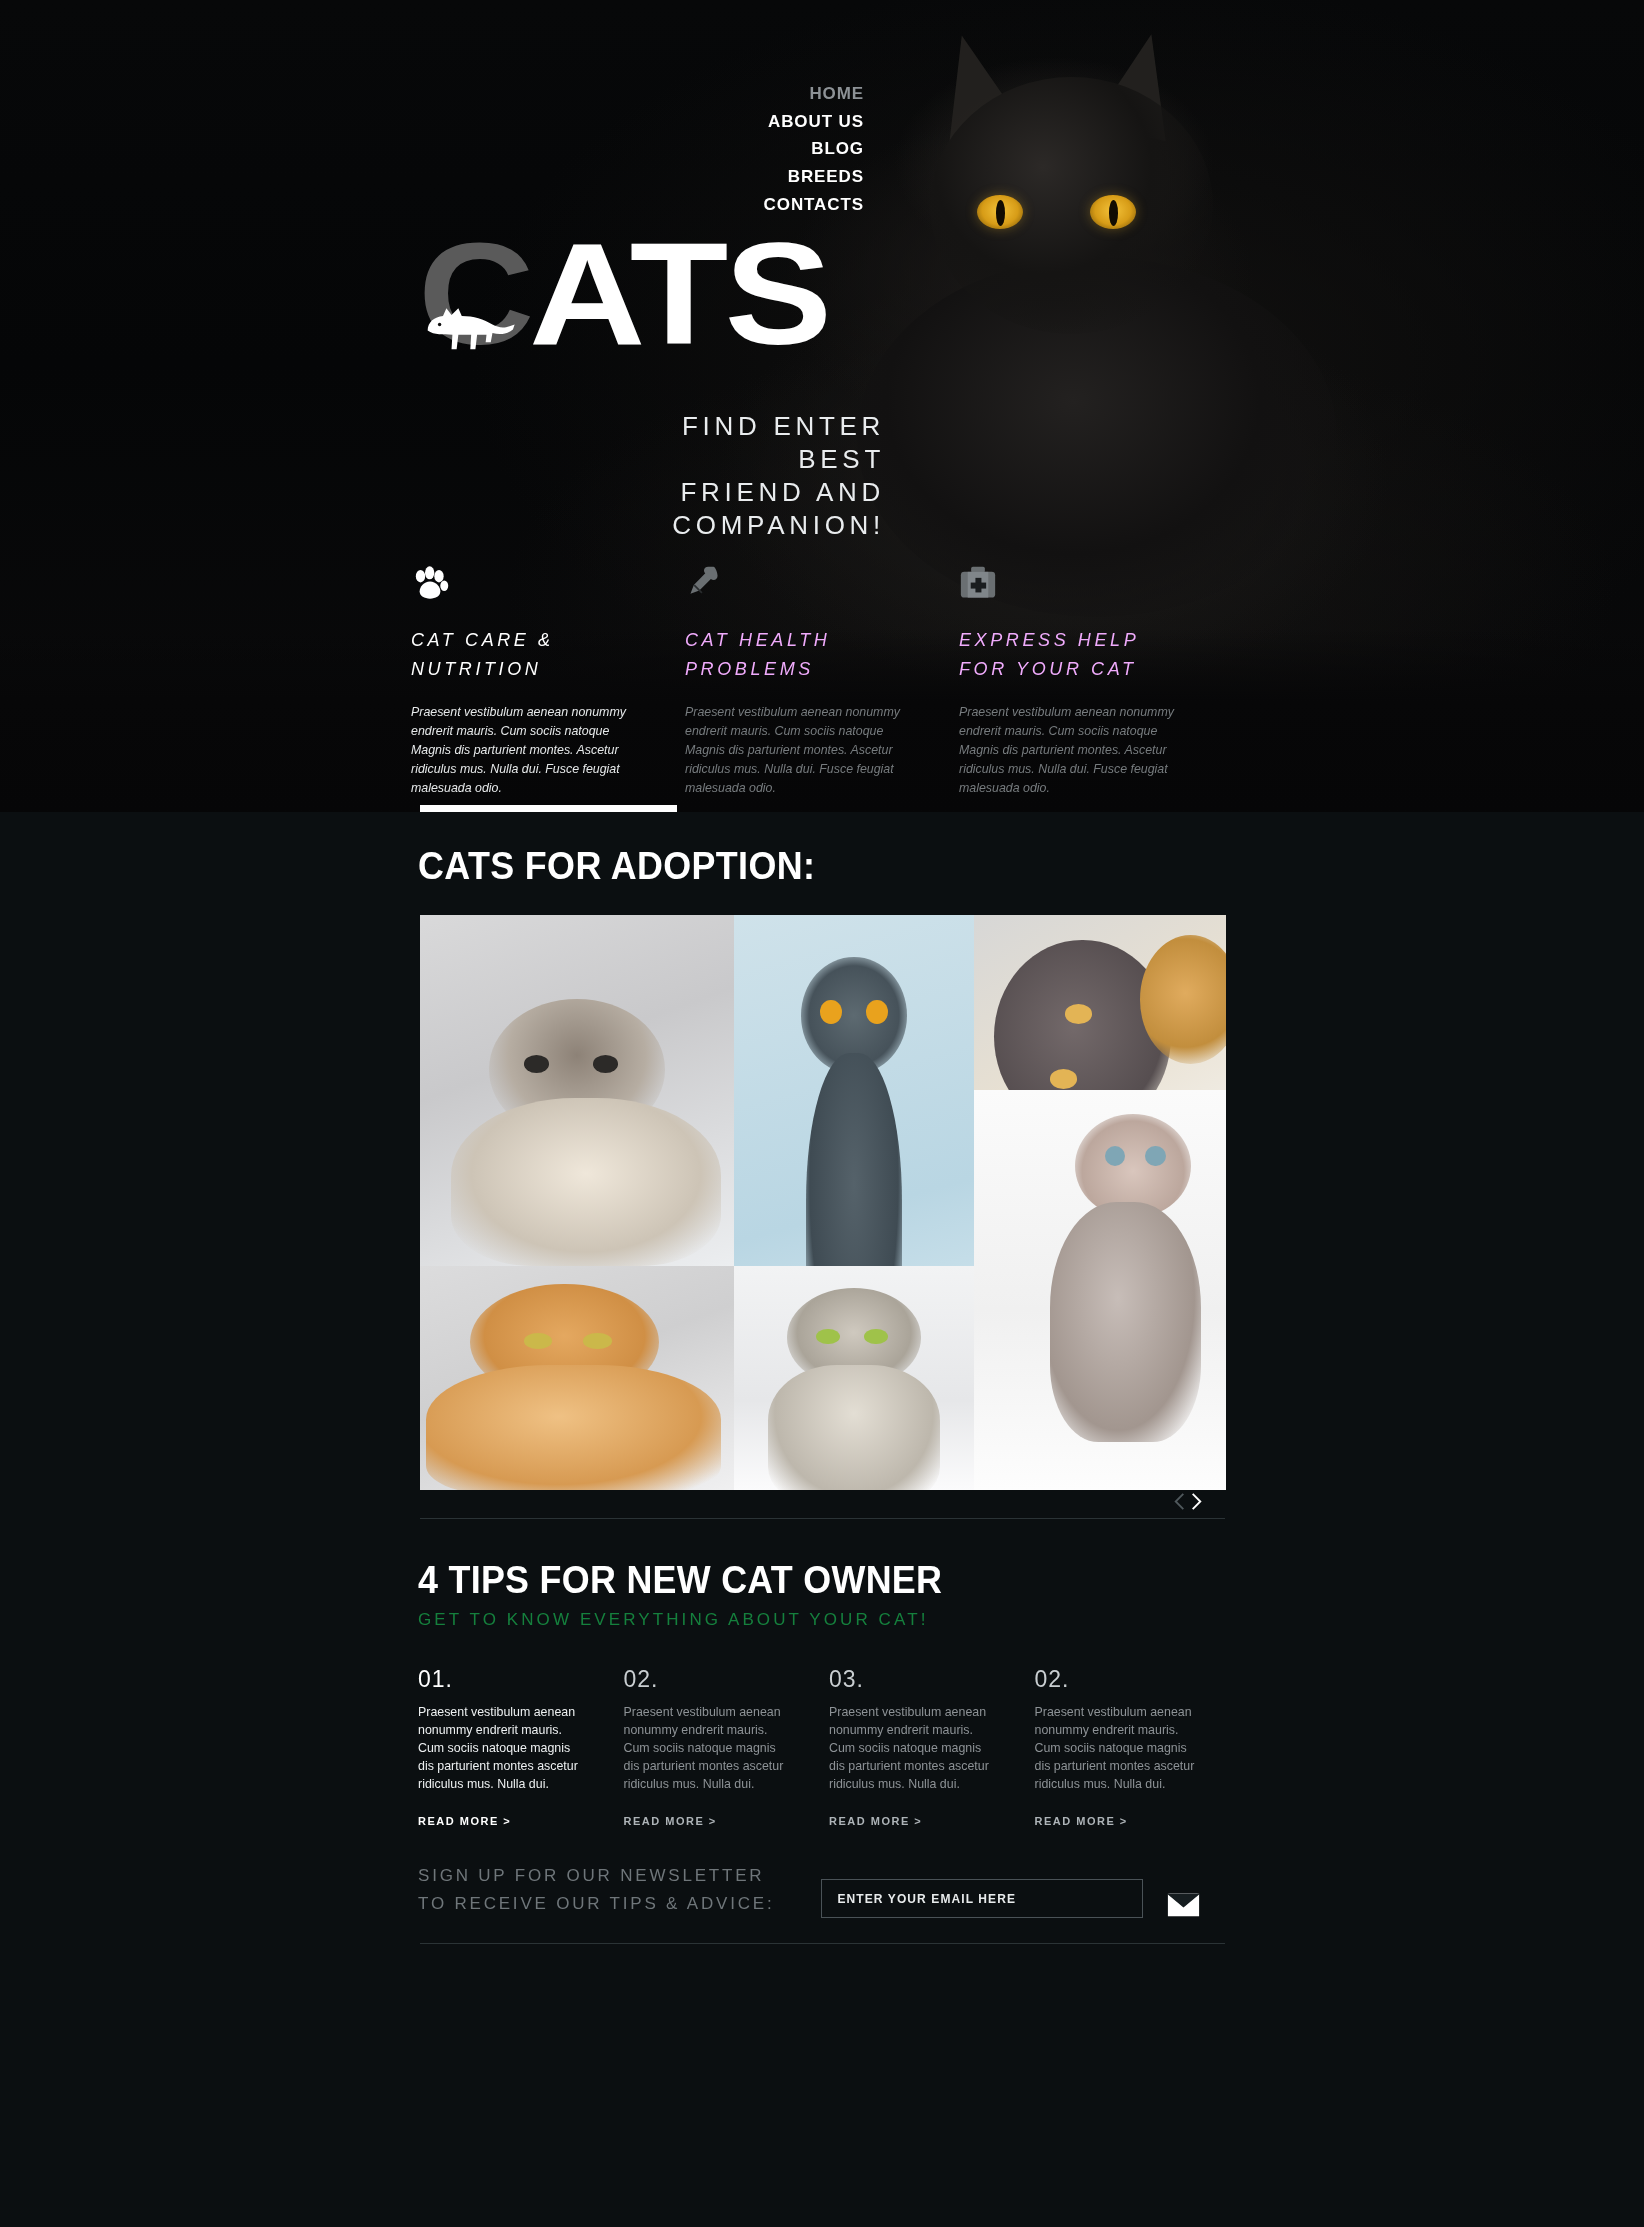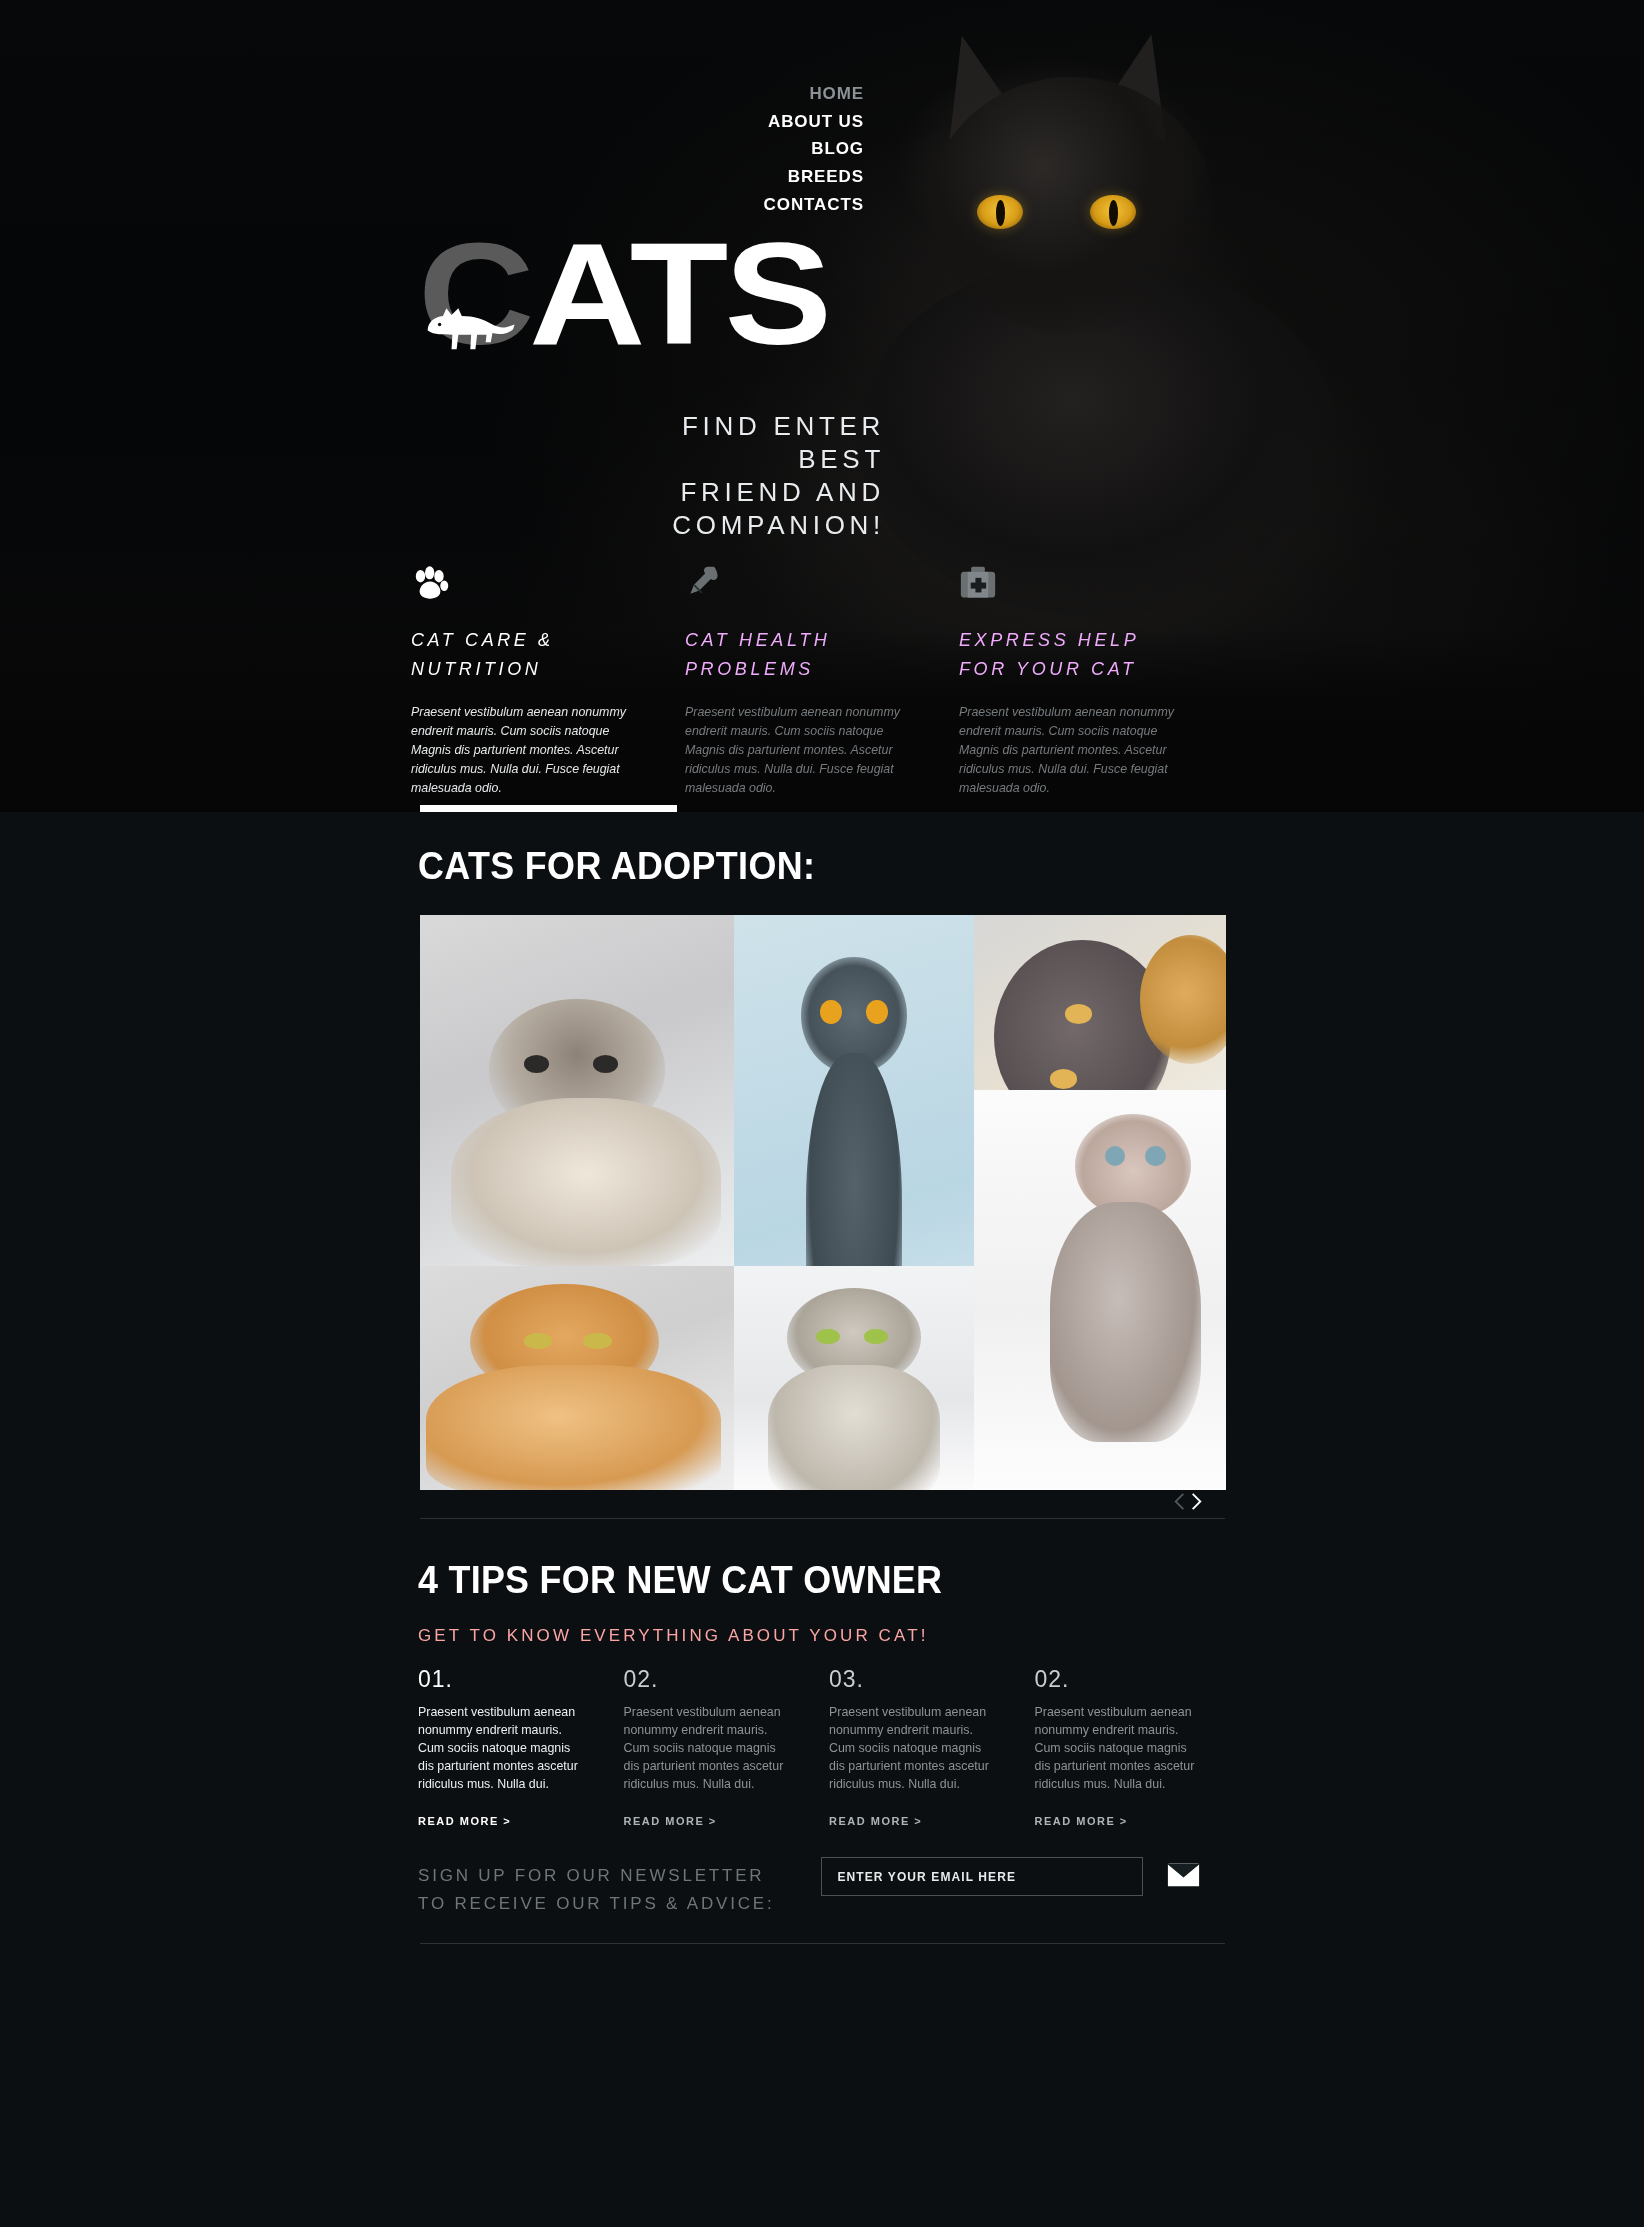--- a/index.html
+++ b/index.html
@@ -161,40 +161,40 @@
     background: #2b3336;
   }
   .div1 { top: 1518px; }
   .div2 { top: 1943px; }
 
   
   .tips-head { position: absolute; left: 418px; top: 1558px; }
   .tips-title { font-size: 39px; font-weight: 700; color: #fff; letter-spacing: 0.3px;
                 transform: scaleX(.92); transform-origin: left center; }
   .tips-sub {
-    margin-top: 24px; font-size: 17px; letter-spacing: 3.1px;
-    font-weight: 300; color: #fca5a5; text-transform: uppercase;
+    margin-top: 8px; font-size: 17px; letter-spacing: 3.1px;
+    font-weight: 300; color: #15803d; text-transform: uppercase;
   }
   .tips {
     position: absolute; left: 418px; top: 1666px; width: 822px; display: flex;
   }
   .tip { width: 206px; padding-right: 38px; }
   .tip-num { font-size: 23px; font-weight: 300; color: #c9ced1; letter-spacing: 0.9px; }
   .tip.active .tip-num { color: #ffffff; }
   .tip-text { margin-top: 10.3px; font-size: 12.4px; line-height: 18px; color: #8d9296; }
   .tip.active .tip-text { color: #edf0f1; }
   .tip-more {
     margin-top: 22px; font-size: 11px; font-weight: 700; letter-spacing: 1.5px;
     color: #aeb4b8; text-decoration: none; display: inline-block;
   }
   .tip.active .tip-more { color: #ffffff; }
 
   
   .newsletter { position: absolute; left: 418px; top: 1857px; width: 822px;
-                display: flex; align-items: flex-start; }
+                display: flex; align-items: flex-end; }
   .nl-label {
     width: 403px; font-size: 17px; letter-spacing: 2.8px; line-height: 28px;
     font-weight: 300; color: #6f767a; text-transform: uppercase; padding-top: 5.1px;
   }
   .nl-input {
     width: 322px; height: 39px; background: transparent;
     border: 0.9px solid #4a5257; color: #e8ebec;
     font-size: 12px; font-weight: 700; letter-spacing: 1.1px;
     padding: 0 15.4px; font-family: "Liberation Sans", sans-serif;
   }

